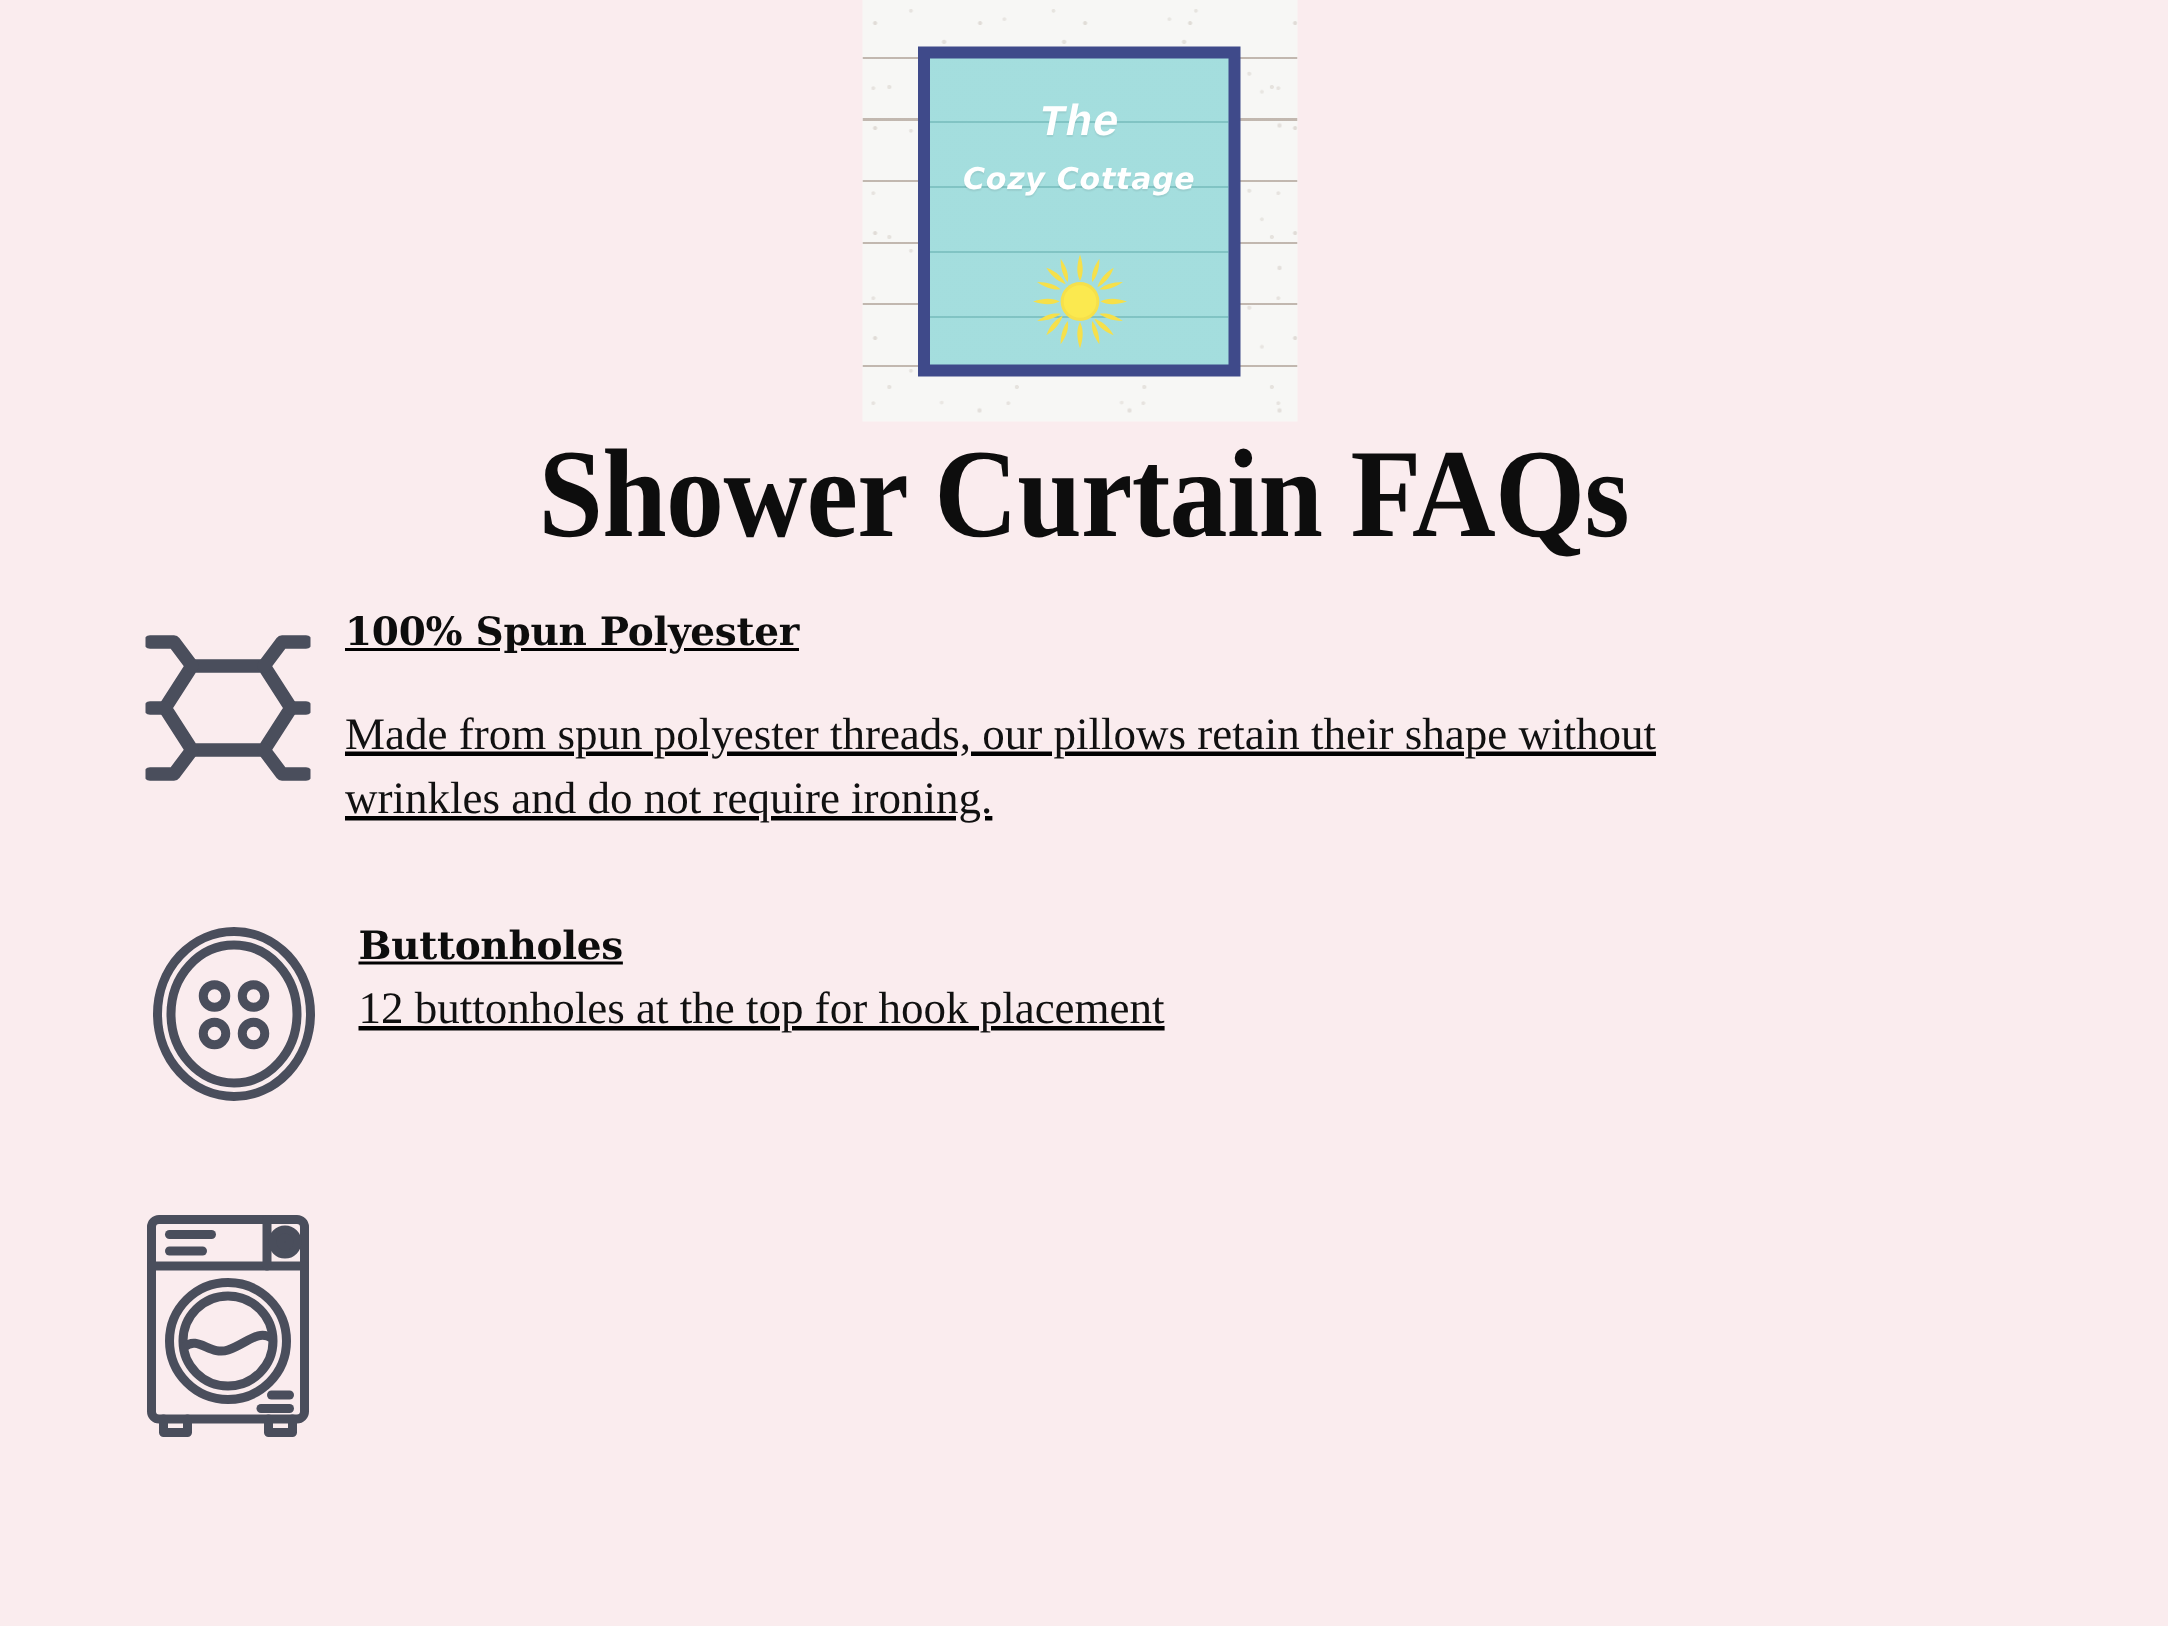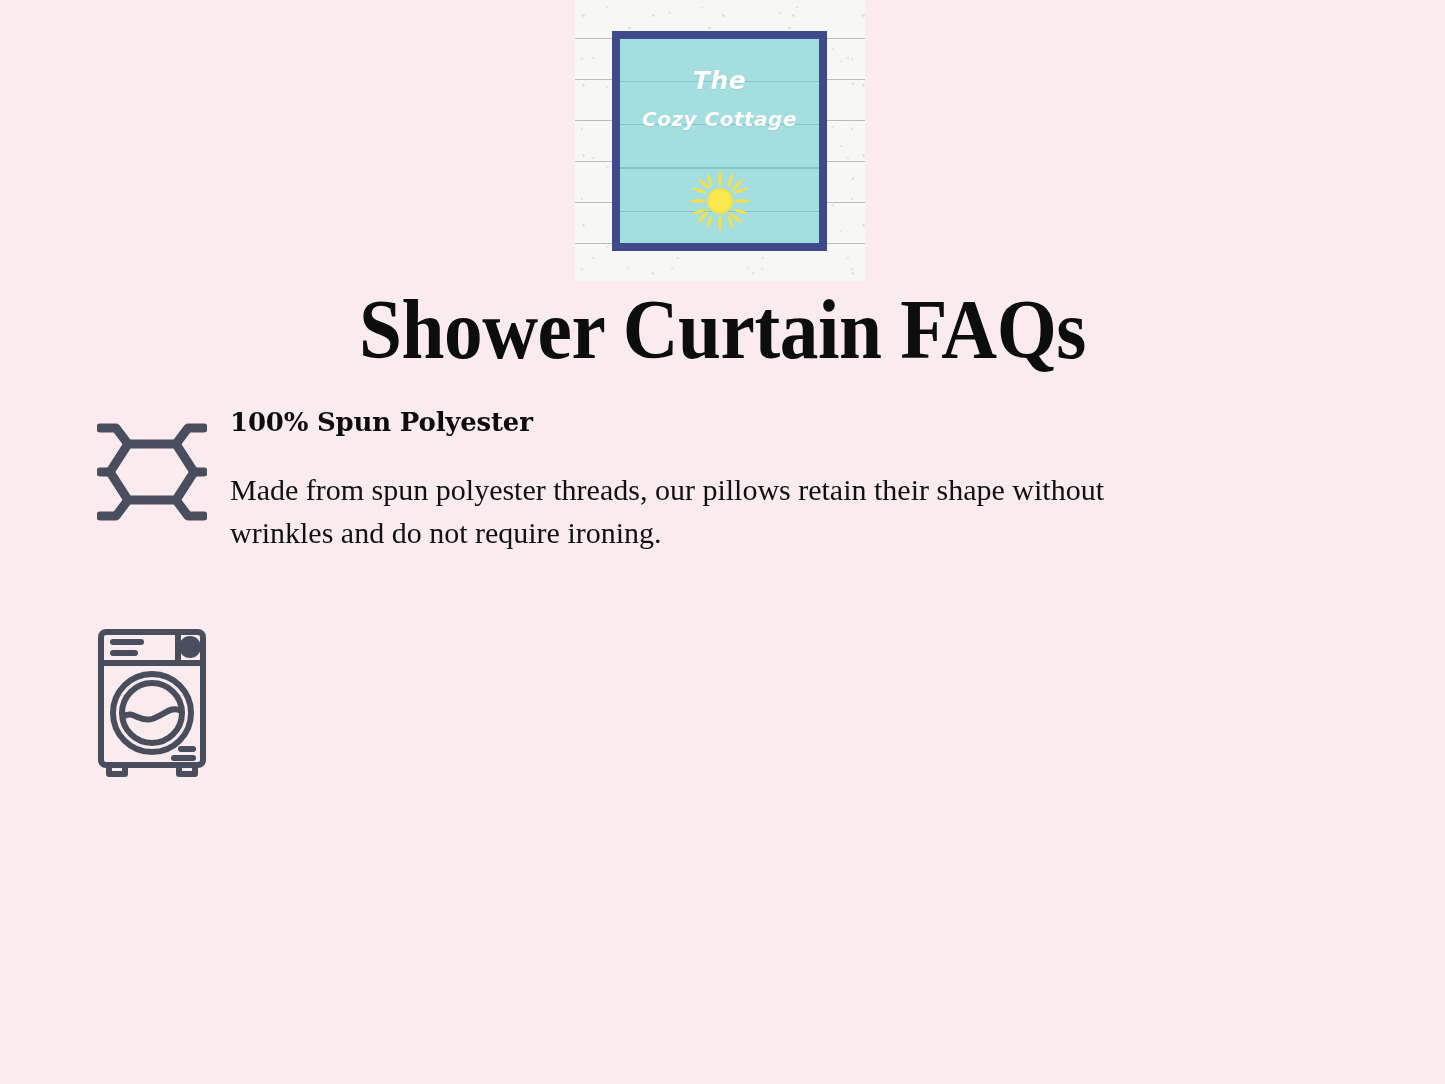--- a/index.html
+++ b/index.html
@@ -105,21 +105,21 @@
     left:0; right:0;
     text-align:center;
     color:#ffffff;
     font-family:"DejaVu Sans", sans-serif;
     font-style:italic;
     font-weight:700;
     letter-spacing:.5px;
     text-shadow:0 1px 1px rgba(0,0,0,.07);
     z-index:2;
   }
-  .sign-the   { top:27px;  font-size:25px; }
+  .sign-the   { top:27px;  font-size:29px;font-family:Liberation Mono, monospace; }
   .sign-name  { top:68px;  font-size:20px; }
 
   .sun-wrap {
     position:absolute;
     left:50%;
     top:128px;
     transform:translateX(-50%);
     width:68px;
     height:68px;
     z-index:2;
@@ -145,20 +145,21 @@
   #faq-list {
     position:absolute;
     left:0;
     top:408px;
     width:100%;
   }
   .faq-item {
     position:relative;
     display:flex;
     align-items:flex-start;
+    text-decoration:underline;
   }
   .faq-item[data-idx="0"] { margin-left:88px; }
   .faq-item[data-idx="1"] { margin-left:95px; margin-top:63px; }
   .faq-item[data-idx="2"] { margin-left:88px; margin-top:64px; }
 
   .faq-icon {
     flex:0 0 auto;
     display:flex;
     align-items:flex-start;
     justify-content:center;
@@ -251,20 +252,38 @@
           <path d="M79 80 L91 96 L107 96"></path>
         </g>
       </svg>
     </div>
     <div class="faq-text">
       <div class="faq-heading">100% Spun Polyester</div>
       <div class="faq-body">Made from spun polyester threads, our pillows retain their shape without wrinkles and do not require ironing.</div>
     </div>
   </div>
 
+  <div class="faq-item" data-idx="1">
+    <div class="faq-icon">
+      <svg width="110" height="118" viewBox="0 0 110 118" aria-hidden="true">
+        <g fill="none" stroke="#4a4e5c" stroke-width="6">
+          <ellipse cx="55" cy="59" rx="51" ry="55"></ellipse>
+          <ellipse cx="55" cy="59" rx="42" ry="46"></ellipse>
+          <circle cx="42" cy="47" r="7.5"></circle>
+          <circle cx="68" cy="47" r="7.5"></circle>
+          <circle cx="42" cy="72" r="7.5"></circle>
+          <circle cx="68" cy="72" r="7.5"></circle>
+        </g>
+      </svg>
+    </div>
+    <div class="faq-text">
+      <div class="faq-heading">Buttonholes</div>
+      <div class="faq-body">12 buttonholes at the top for hook placement</div>
+    </div>
+  </div>
 
   <div class="faq-item" data-idx="2">
     <div class="faq-icon">
       <svg width="120" height="152" viewBox="0 0 120 152" aria-hidden="true">
         <g fill="none" stroke="#4a4e5c" stroke-width="6" stroke-linecap="round" stroke-linejoin="round">
           <rect x="9" y="5" width="102" height="133" rx="5"></rect>
           <line x1="9" y1="36" x2="111" y2="36"></line>
           <line x1="86" y1="5" x2="86" y2="36"></line>
           <line x1="21" y1="15" x2="49" y2="15" stroke-width="6"></line>
           <line x1="21" y1="26" x2="43" y2="26" stroke-width="6"></line>

